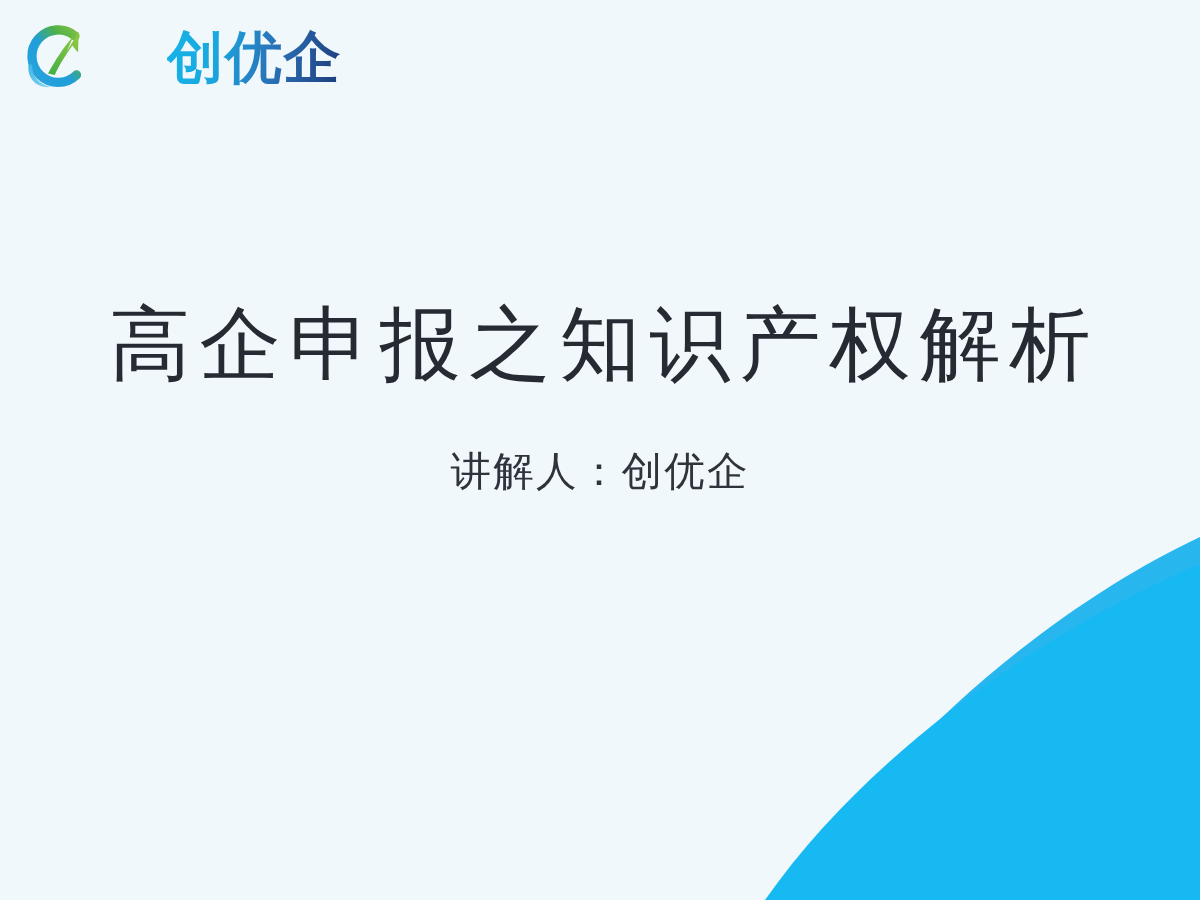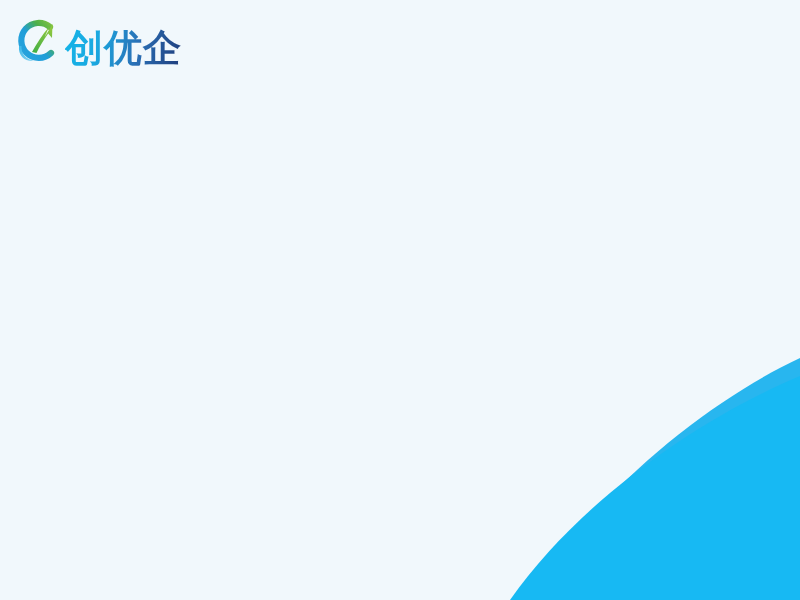--- a/index.html
+++ b/index.html
@@ -35,22 +35,23 @@
     width: 100%;
     height: 100%;
   }
 
   
   .logo {
     position: absolute;
     left: 10px;
     top: 9px;
     display: flex;
-    align-items: flex-end;
+    align-items: center;
     height: 58px;
+    gap: 46px;
   }
   .logo-mark {
     width: 52px;
     height: 52px;
     flex: 0 0 52px;
   }
   .logo-mark svg {
     display: block;
     width: 52px;
     height: 52px;
@@ -136,14 +137,18 @@
         <path d="M40 12 A 17.5 17.5 0 1 0 41 38" fill="none" stroke="url(#ringGrad)" stroke-width="6.2" stroke-linecap="round"></path>
 
         <path d="M9 31 C 8 41, 15 47, 24 46 C 16 44, 11 39, 11.5 31 Z" fill="url(#tailGrad)"></path>
 
         <path d="M22 37 C 27 28, 32 20, 39 12 L 34.6 22.3 L 42.5 9 L 42 23 L 38.2 18.4 C 33 26, 29.5 31.5, 26.5 38 Z" fill="url(#arrowGrad)"></path>
       </svg>
     </span>
     <span class="logo-text">创优企</span>
   </div>
 
+  <div class="title-block">
+    <h1 class="slide-title">高企申报之知识产权解析</h1>
+    <p class="slide-subtitle">讲解人：创优企</p>
+  </div>
 
 </div>
 
 </body></html>

